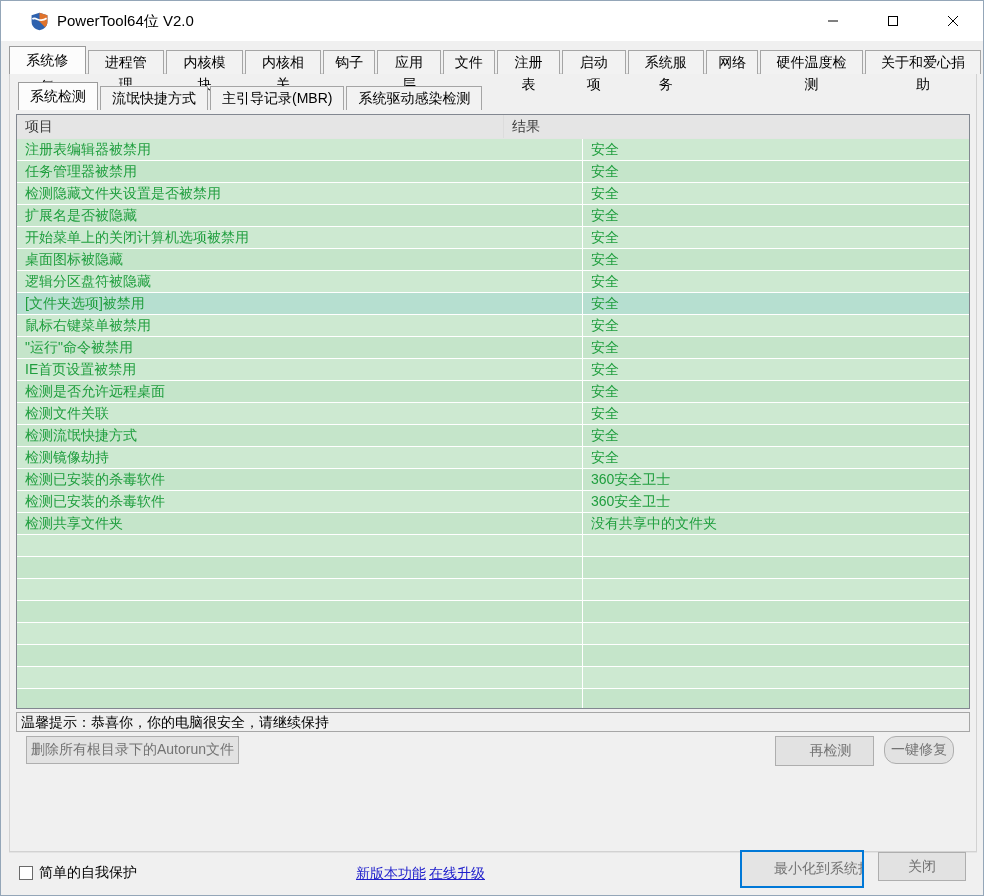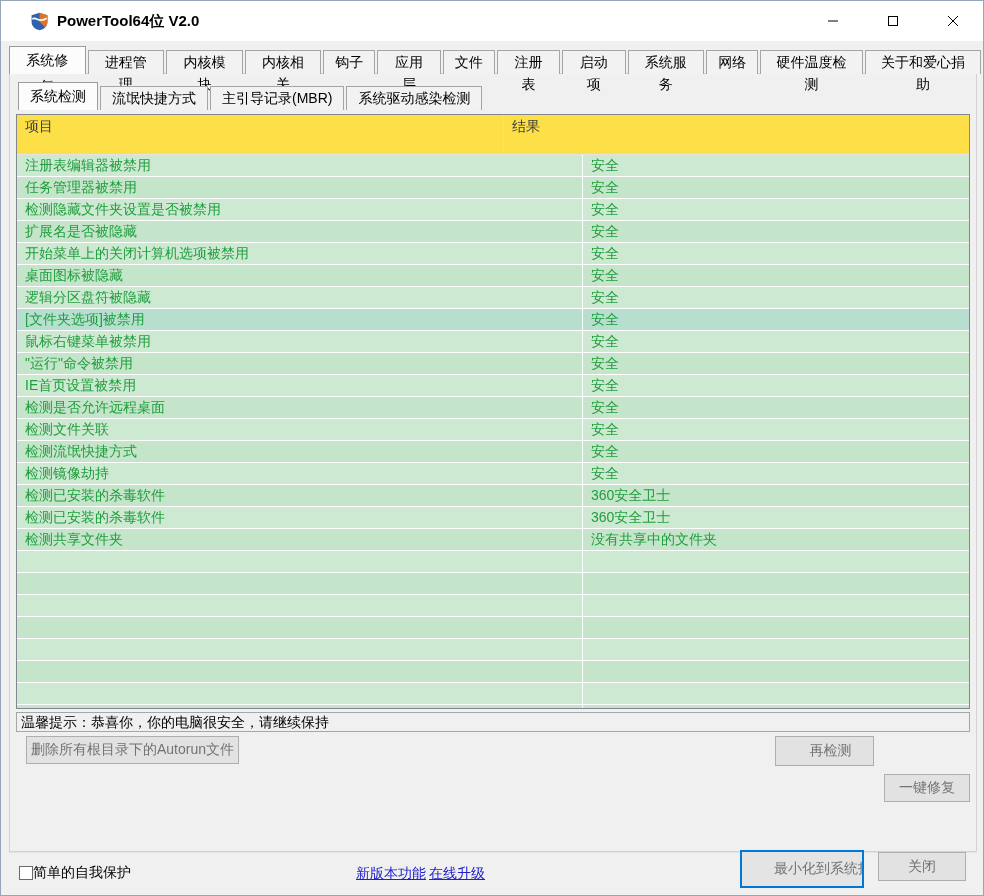--- a/index.html
+++ b/index.html
@@ -6,21 +6,21 @@
     --accent-blue:#0078d7; --link-blue:#2121cc; --row-text:#1f9e3e;
     --row-green-a:#cde9d1; --row-green-b:#c5e5ca; --row-selected:#b6dfd0;
   }
   *{margin:0;padding:0;box-sizing:border-box;}
   html,body{background:#d8d8d8;}
   body{font-family:"Liberation Sans","DejaVu Sans",sans-serif;}
   .window{position:relative;width:984px;height:896px;background:#f0f0f0;
     border:1px solid #94a6b8;overflow:hidden;}
   
   .titlebar{position:absolute;left:0;top:0;width:100%;height:40px;background:#ffffff;
-    display:flex;align-items:center;font-weight:bold;}
+    display:flex;align-items:center;}
   .app-icon{margin-left:29px;width:19px;height:19px;display:inline-flex;}
   .titlebar .title{margin-left:8px;font-size:15px;color:#000;}
   .win-controls{position:absolute;right:0;top:0;height:40px;display:flex;}
   .win-btn{width:60px;height:40px;display:flex;align-items:center;justify-content:center;
     cursor:default;background:#fff;}
   .win-btn svg{display:block;}
   
   .tabs{position:absolute;display:flex;align-items:flex-end;height:28px;z-index:3;}
   .tabs1{left:8px;top:45px;}
   .tabs2{left:16px;top:80px;}
@@ -28,21 +28,21 @@
     text-align:center;font-size:14px;color:#000;background:#f2f2f2;
     border:1px solid #a5a5a5;border-bottom:none;cursor:pointer;position:relative;}
   .tab.active{height:28px;line-height:26px;background:#fcfcfc;z-index:4;
     border:1px solid #9b9b9b;border-bottom:none;}
   
   .page{position:absolute;left:8px;top:72px;width:968px;height:779px;
     border:1px solid #d2d2d2;background:#f0f0f0;}
   
   .listview{position:absolute;left:6px;top:40px;width:954px;height:595px;
     border:1px solid #828790;background:#ffffff;overflow:hidden;}
-  .lv-header{display:flex;height:40px;background:#fde047;border-bottom:1px solid #e4e4e4;}
+  .lv-header{display:flex;height:24px;background:#e5e5e5;border-bottom:1px solid #e4e4e4;}
   .lv-h-cell{font-size:14px;color:#3c3c3c;line-height:23px;padding-left:8px;}
   .lv-h-cell.a{width:487px;border-right:1px solid #dcdcdc;}
   .lv-h-cell.b{flex:1;}
   .lv-rows{height:570px;background:#fff;}
   .lv-row{display:flex;height:22px;border-bottom:1px solid #ffffff;background:var(--row-green-a);
     cursor:default;}
   .lv-row:nth-of-type(even){background:var(--row-green-b);}
   .lv-row.selected{background:var(--row-selected);}
   .cell{font-size:14px;color:var(--row-text);line-height:20px;padding-left:8px;
     white-space:nowrap;overflow:hidden;}
@@ -50,26 +50,26 @@
   .cell.b{flex:1;}
   
   .tipbox{position:absolute;left:6px;top:638px;width:954px;height:20px;
     border:1px solid #a6a6a6;background:#f0f0f0;font-size:14px;color:#000;
     line-height:18px;padding-left:4px;white-space:nowrap;overflow:hidden;}
   .btn{position:absolute;font-size:14px;color:#737373;background:#e2e2e2;
     border:1px solid #aeaeae;cursor:pointer;white-space:nowrap;overflow:hidden;
     font-family:"Liberation Sans","DejaVu Sans",sans-serif;}
   .btn.autorun{left:16px;top:662px;width:213px;height:28px;text-align:left;padding-left:4px;}
   .btn.recheck{left:765px;top:662px;width:99px;height:30px;padding-left:12px;}
-  .btn.fix{left:874px;top:700px;width:86px;height:28px;}
+  .btn.fix{left:874px;top:662px;width:70px;height:28px;border-radius:12px;}
   
   .footer-sep{position:absolute;left:8px;top:851px;width:968px;height:1px;background:#e3e3e3;}
   .checkbox-wrap{position:absolute;left:18px;top:863px;display:flex;align-items:center;cursor:pointer;}
   .checkbox{width:14px;height:14px;background:#fff;border:1px solid #6a6a6a;}
-  .checkbox-label{margin-left:0;font-size:14px;color:#000;text-align:center;}
+  .checkbox-label{margin-left:6px;font-size:14px;color:#000;text-align:center;}
   .link{position:absolute;top:864px;font-size:14px;color:var(--link-blue);
     text-decoration:underline;cursor:pointer;}
   .link.l1{left:340px;margin-left:15px;}
   .link.l2{left:428px;}
   .btn.tray{left:739px;top:849px;width:124px;height:38px;border:2px solid var(--accent-blue);
     background:#e4e4e4;position:absolute;padding-left:32px;}
   .btn.closebtn{left:877px;top:851px;width:88px;height:29px;position:absolute;}
 </style>
 </head>
 <body>

